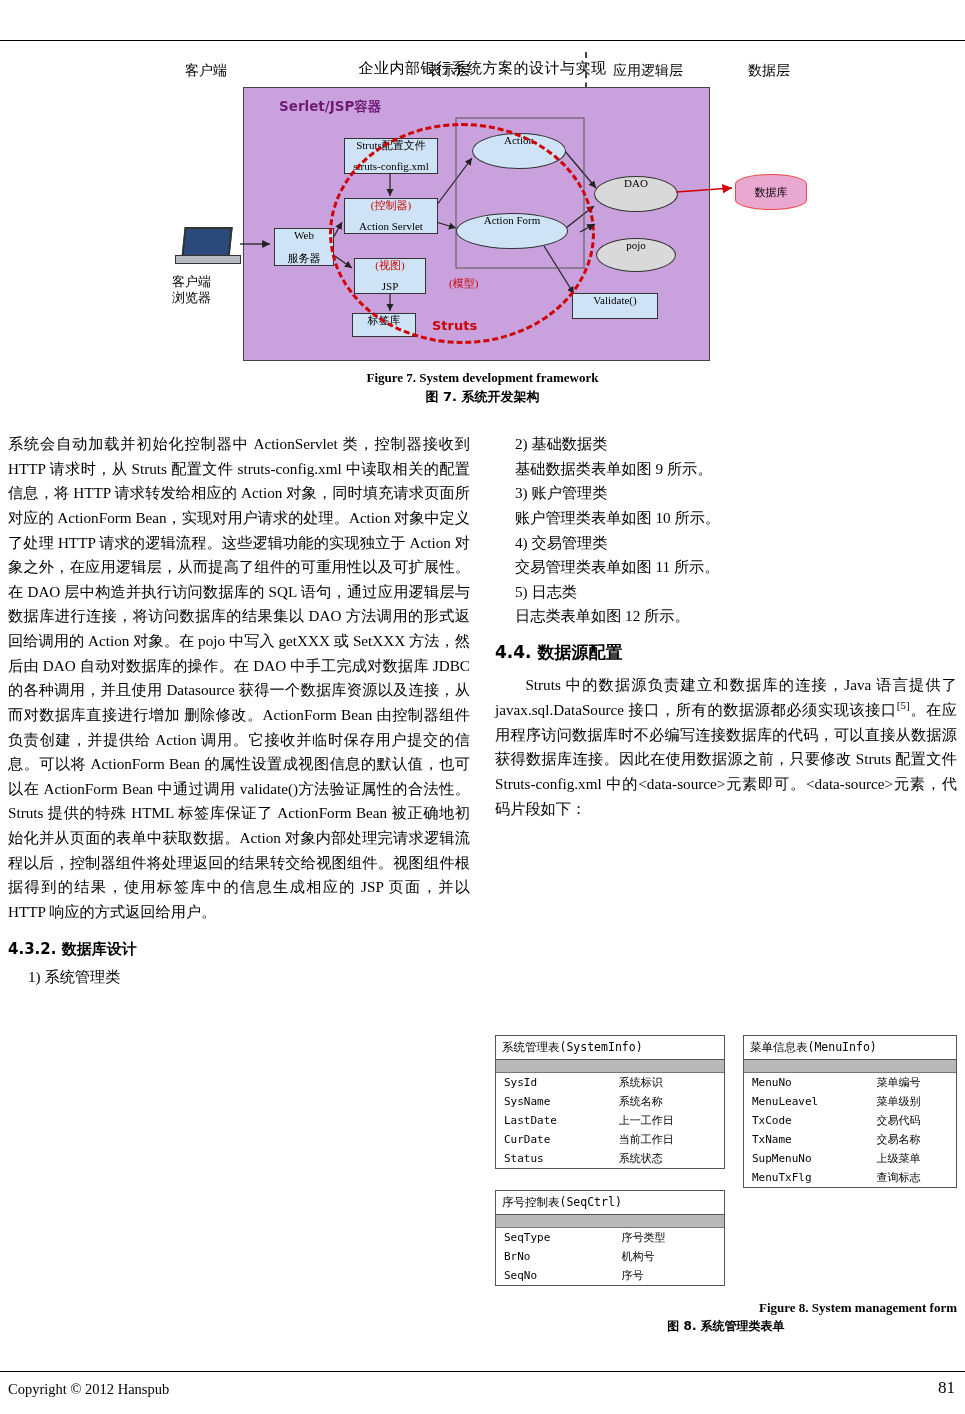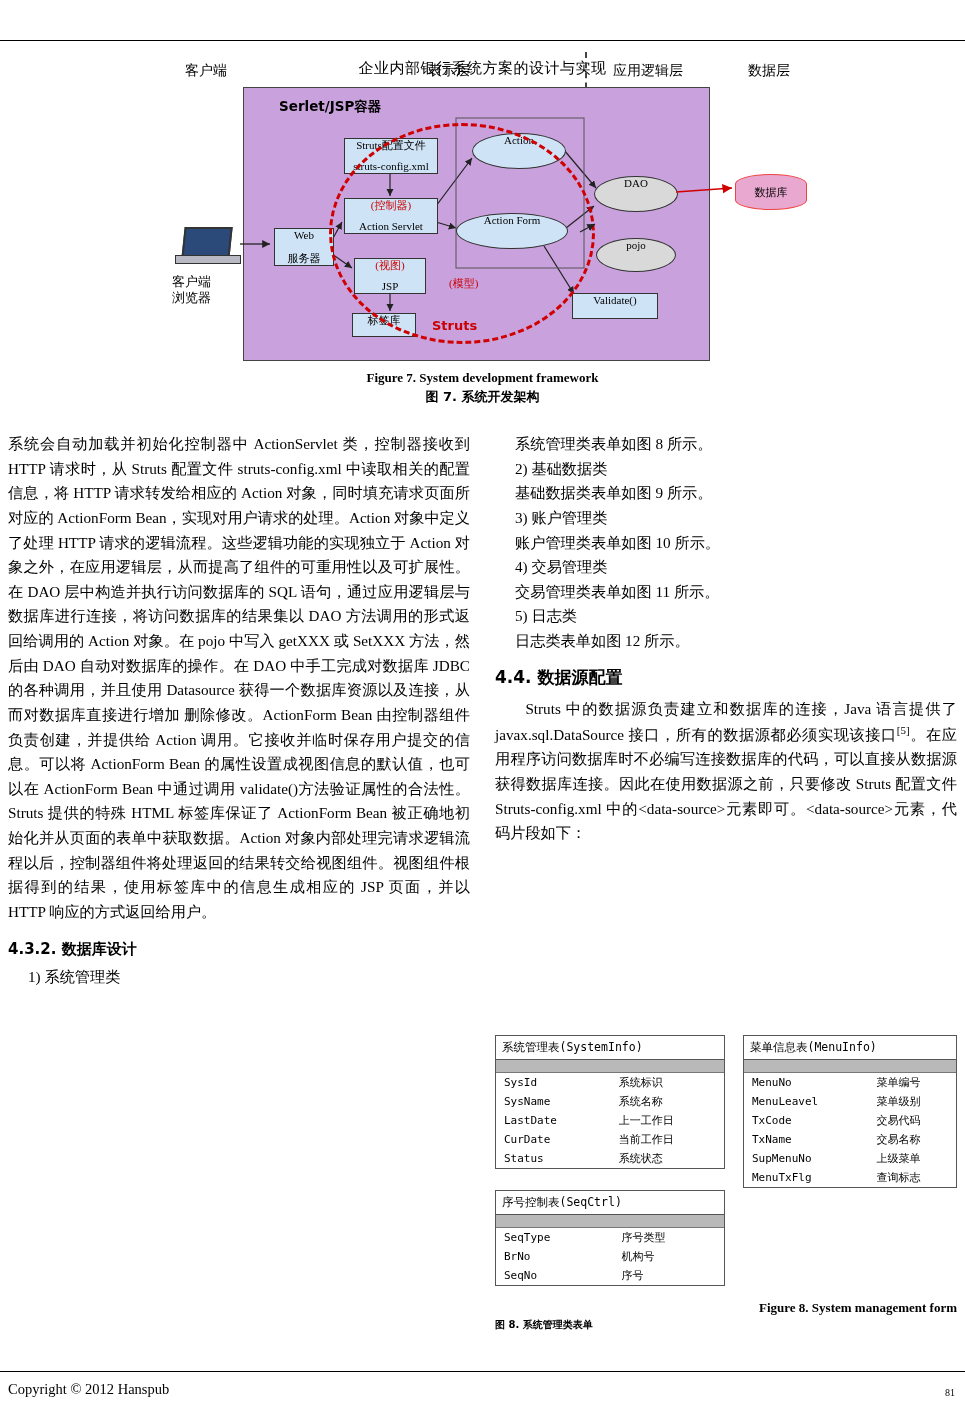--- a/index.html
+++ b/index.html
@@ -83,21 +83,21 @@
     background: #c9a1dd;
     border: 1px solid #444;
   }
   .box-title {
     position: absolute;
     left: 35px;
     top: 10px;
     font-size: 13.5px;
     font-weight: bold;
     font-family: "DejaVu Sans", sans-serif;
-    color: #000000;
+    color: #701a75;
   }
   .node {
     position: absolute;
     background: #cfe3f6;
     border: 1px solid #333;
     font-size: 11px;
     font-family: "Liberation Serif", serif;
     text-align: center;
     line-height: 1.15;
     display: flex;
@@ -302,38 +302,39 @@
     width: 462px;
     text-align: right;
     font-size: 13px;
     font-weight: bold;
   }
   .fig8-cap2 {
     position: absolute;
     left: 495px;
     top: 1318px;
     width: 462px;
-    font-size: 10px;
+    text-align: center;
+    font-size: 12px;
     font-weight: bold;
     font-family: "DejaVu Sans", sans-serif;
   }
   
   .footer-rule {
     position: absolute;
     left: 0; bottom: 42px; width: 965px; height: 1px; background: #000;
   }
   .footer-left {
     position: absolute;
     left: 8px; bottom: 16px;
     font-size: 14.5px;
   }
   .footer-right {
     position: absolute;
     right: 10px; bottom: 16px;
-    font-size: 10px;
+    font-size: 17px;
   }
 </style>
 </head>
 <body>
 
 <div class="page">
 
   <div class="running-head">企业内部银行系统方案的设计与实现</div>
   <div class="header-rule"></div>
 
@@ -428,21 +429,20 @@
     <div class="fig7-cap2">图 7.  系统开发架构</div>
   </div>
 
   <div class="col col-left">
     <p>系统会自动加载并初始化控制器中 ActionServlet 类，控制器接收到 HTTP 请求时，从 Struts 配置文件 struts-config.xml 中读取相关的配置信息，将 HTTP 请求转发给相应的 Action 对象，同时填充请求页面所对应的 ActionForm Bean，实现对用户请求的处理。Action 对象中定义了处理 HTTP 请求的逻辑流程。这些逻辑功能的实现独立于 Action 对象之外，在应用逻辑层，从而提高了组件的可重用性以及可扩展性。在 DAO 层中构造并执行访问数据库的 SQL 语句，通过应用逻辑层与数据库进行连接，将访问数据库的结果集以 DAO 方法调用的形式返回给调用的 Action 对象。在 pojo 中写入 getXXX 或 SetXXX 方法，然后由 DAO 自动对数据库的操作。在 DAO 中手工完成对数据库 JDBC 的各种调用，并且使用 Datasource 获得一个数据库资源以及连接，从而对数据库直接进行增加 删除修改。ActionForm Bean 由控制器组件负责创建，并提供给 Action 调用。它接收并临时保存用户提交的信息。可以将 ActionForm Bean 的属性设置成视图信息的默认值，也可以在 ActionForm Bean 中通过调用 validate()方法验证属性的合法性。Struts 提供的特殊 HTML 标签库保证了 ActionForm Bean 被正确地初始化并从页面的表单中获取数据。Action 对象内部处理完请求逻辑流程以后，控制器组件将处理返回的结果转交给视图组件。视图组件根据得到的结果，使用标签库中的信息生成相应的 JSP 页面，并以 HTTP 响应的方式返回给用户。</p>
     <div class="sec-head">4.3.2.  数据库设计</div>
     <p class="list-line ind">1)  系统管理类</p>
   </div>
 
   <div class="col col-right">
-    <p class="list-line ind">系统管理类表单如图 8 所示。</p>
     <p class="list-line ind">2)  基础数据类</p>
     <p class="list-line ind">基础数据类表单如图 9 所示。</p>
     <p class="list-line ind">3)  账户管理类</p>
     <p class="list-line ind">账户管理类表单如图 10 所示。</p>
     <p class="list-line ind">4)  交易管理类</p>
     <p class="list-line ind">交易管理类表单如图 11 所示。</p>
     <p class="list-line ind">5)  日志类</p>
     <p class="list-line ind">日志类表单如图 12 所示。</p>
     <div class="sec-head-lg">4.4.  数据源配置</div>
     <p class="indent"><span>Struts 中的数据源负责建立和数据库的连接，Java 语言提供了 javax.sql.DataSource 接口，所有的数据源都必须实现该接口</span><sup>[5]</sup><span>。在应用程序访问数据库时不必编写连接数据库的代码，可以直接从数据源获得数据库连接。因此在使用数据源之前，只要修改 Struts 配置文件 Struts-config.xml 中的&lt;data-source&gt;元素即可。&lt;data-source&gt;元素，代码片段如下：</span></p>

